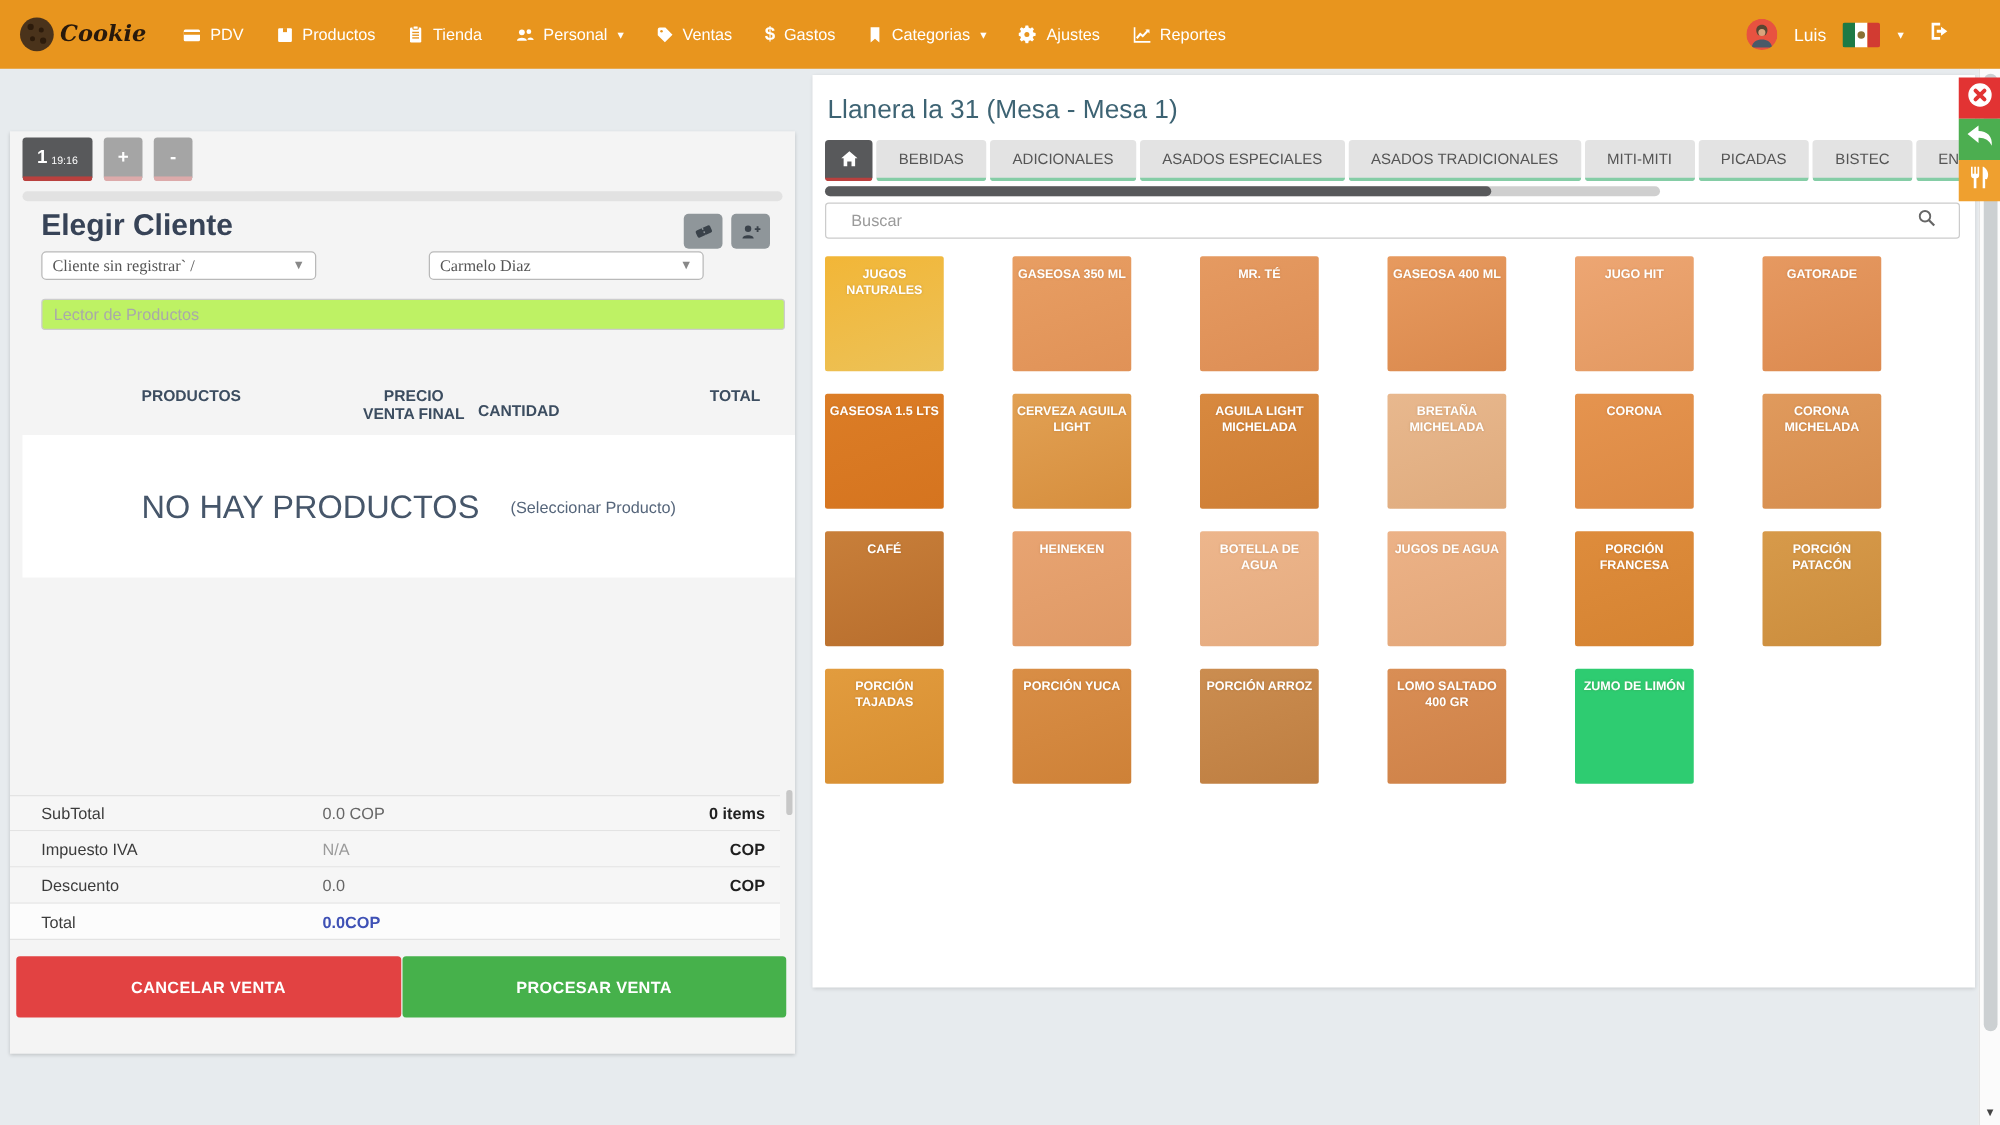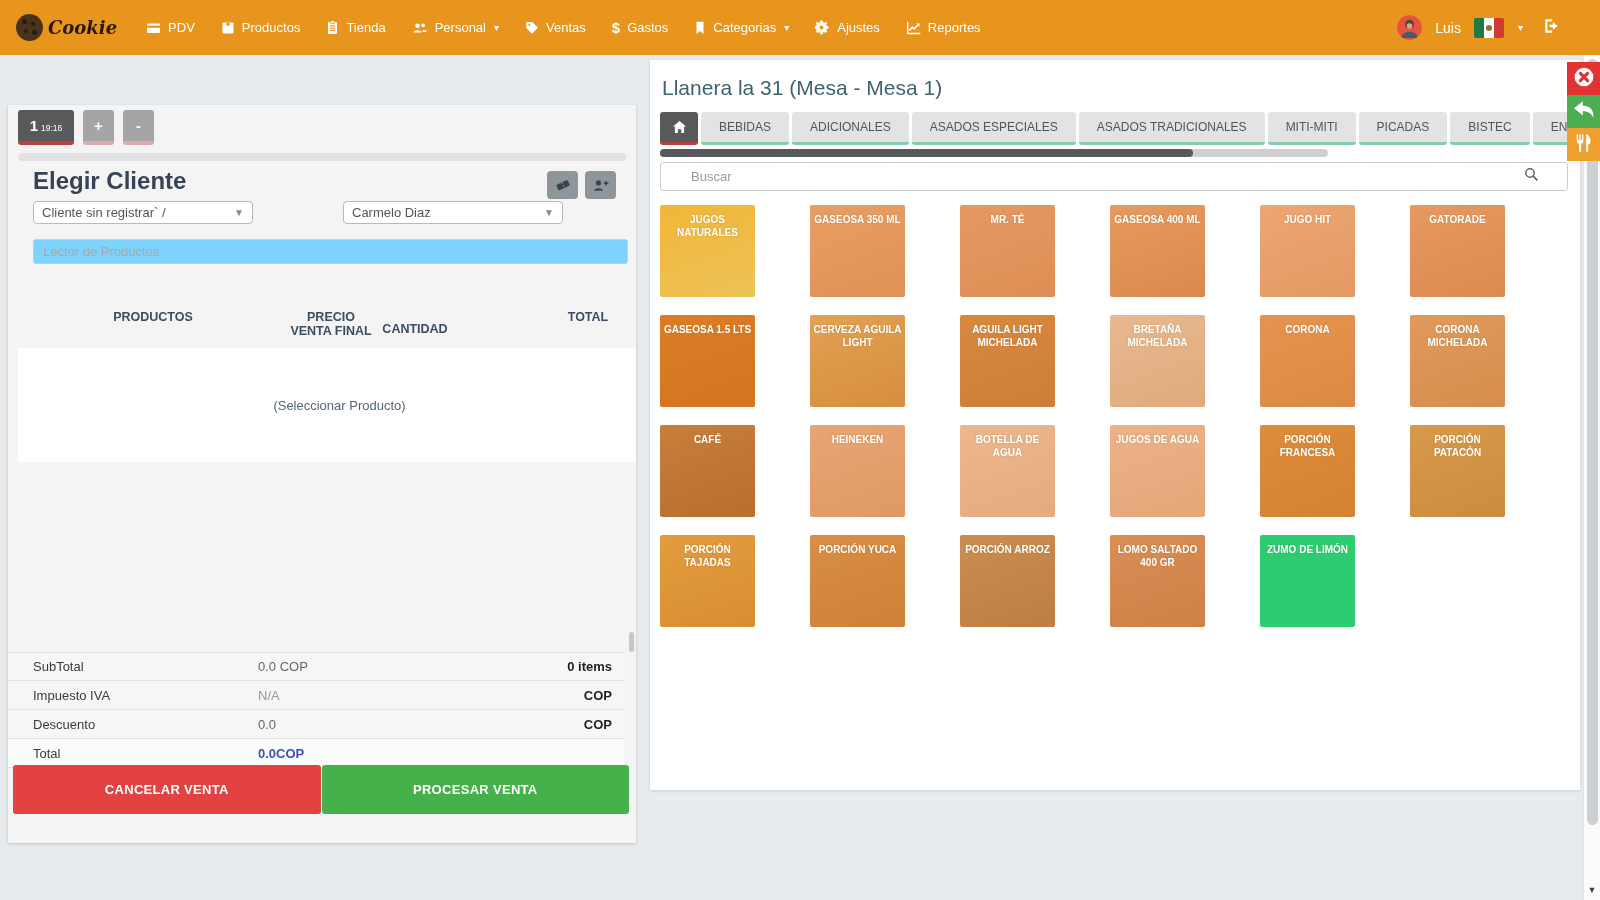--- a/index.html
+++ b/index.html
@@ -51,37 +51,37 @@
     align-items:center; justify-content:center; cursor:pointer; }
   .h-scroll { position:absolute; top:48px; left:10px; width:608px; height:8px;
     background:#e2e2e2; border-radius:4px; cursor:pointer; }
   .sale-heading { position:absolute; top:62px; left:25px; font-size:24px; font-weight:bold;
     color:#374357; }
   .client-actions { position:absolute; top:66px; right:20px; display:flex; gap:7px; }
   .gray-btn { width:31px; height:28px; background:#8f969a; border-radius:4px; display:flex;
     align-items:center; justify-content:center; cursor:pointer; }
   .select { position:absolute; top:96px; width:220px; height:23px; border:1px solid #b9b9b9;
     border-radius:4px; background:#fff; font-size:13px; color:#555; display:flex;
-    align-items:center; justify-content:space-between; padding:0 8px; cursor:pointer; }
+    align-items:center; justify-content:space-between; padding:0 8px; cursor:pointer;font-family:Liberation Serif, serif; }
   .select .sel-caret { color:#888; font-size:10px; }
   .select.s1 { left:25px; } .select.s2 { left:335px; }
   .reader-input { position:absolute; top:134px; left:25px; width:595px; height:25px;
     border:1px solid #ccc; border-radius:3px; font-size:13px; padding:0 9px;
-    font-family:"Liberation Sans", sans-serif; color:#444; outline:none; background:#7dd3fc; }
+    font-family:"Liberation Sans", sans-serif; color:#444; outline:none; background:#bef264; }
   .reader-input::placeholder { color:#a9a9a9; }
   .col-head { position:absolute; top:206px; font-size:12.5px; font-weight:bold;
     color:#3c4d60; text-align:center; line-height:1.1; }
   .empty-box { position:absolute; top:243px; left:10px; width:618px; height:114px;
     background:#fff; display:flex; align-items:center; justify-content:center; }
   .empty-title { font-size:26px; color:#46566a; }
   .empty-sub { font-size:13px; color:#55657a; margin-left:25px; }
   .totals { position:absolute; top:531px; left:0; width:616px; }
   .t-row { height:29px; display:flex; align-items:center; background:#f6f6f6;
     border-bottom:1px solid #e3e3e3; padding:0 12px 0 25px; font-size:13px; }
-  .t-row:first-child { border-top:1px solid #e3e3e3;margin-top:16px; }
+  .t-row:first-child { border-top:1px solid #e3e3e3; }
   .t-row.last { background:#fcfcfc; }
   .t-label { width:225px; color:#3c3c3c; }
   .t-value { flex:1; color:#666; }
   .t-value.na { color:#9a9a9a; }
   .t-value.total { color:#3f51b5; font-weight:bold; }
   .t-right { color:#1f1f1f; font-weight:600; }
   .sale-actions { position:absolute; left:5px; right:7px; bottom:29px; display:flex; gap:1px; }
   .big-btn { flex:1; height:49px; border:none; color:#fff; font-weight:bold; font-size:13px;
     letter-spacing:.3px; display:flex; align-items:center; justify-content:center;
     border-radius:3px; cursor:pointer; font-family:"Liberation Sans", sans-serif; }
@@ -99,21 +99,21 @@
     justify-content:center; cursor:pointer; }
   .cat-tab { height:33px; background:#e3e3e3; border-bottom:3px solid #85cda6;
     border-radius:3px; margin-left:3px; padding:0 18px; font-size:12px; color:#555;
     display:flex; align-items:center; cursor:pointer; white-space:nowrap; }
   .cat-scroll { position:absolute; top:89px; left:10px; width:668px; height:8px;
     background:#cfcfcf; border-radius:4px; }
   .cat-scroll i { position:absolute; left:0; top:0; height:8px; width:533px;
     background:#58595b; border-radius:4px; display:block; cursor:pointer; }
   .search-box { position:absolute; top:102px; left:10px; width:908px; height:29px;
     border:1px solid #ccc; border-radius:3px; display:flex; align-items:center;
-    padding:0 28px; background:#fff; }
+    padding:0 18px; background:#fff; }
   .search-box input { flex:1; border:none; outline:none; font-size:13px; color:#444;
     font-family:"Liberation Sans", sans-serif; background:transparent; }
   .search-box input::placeholder { color:#9a9a9a; }
   .grid { position:absolute; top:145px; left:10px; display:grid;
     grid-template-columns:repeat(6,95px); column-gap:55px; row-gap:18px; }
   .p-card { width:95px; height:92px; border-radius:2px; display:flex; justify-content:center;
     cursor:pointer; }
   .p-label { margin-top:9px; font-size:10px; font-weight:bold; color:#fff; text-align:center;
     line-height:1.25; padding:0 2px; text-shadow:0 0 2px rgba(120,70,20,.25); }
 </style>
@@ -309,20 +309,21 @@
   <input class="reader-input" type="text" placeholder="Lector de Productos" style="">
 
   <div id="col-heads">
       <div class="col-head" style="left: 30px; width: 230px;">PRODUCTOS</div>
       <div class="col-head" style="left: 277px; width: 92px;">PRECIO VENTA FINAL</div>
       <div class="col-head" style="left: 368px; width: 78px; margin-top: 12px;">CANTIDAD</div>
       <div class="col-head" style="left: 538px; width: 84px;">TOTAL</div>
     </div>
 
   <div class="empty-box">
+    <span class="empty-title">NO HAY PRODUCTOS</span>
     <span class="empty-sub">(Seleccionar Producto)</span>
   </div>
 
   <div class="totals" id="totals">
       <div class="t-row">
         <span class="t-label">SubTotal</span>
         <span class="t-value">0.0 COP</span>
         <span class="t-right">0 items</span>
       </div>
       <div class="t-row">

